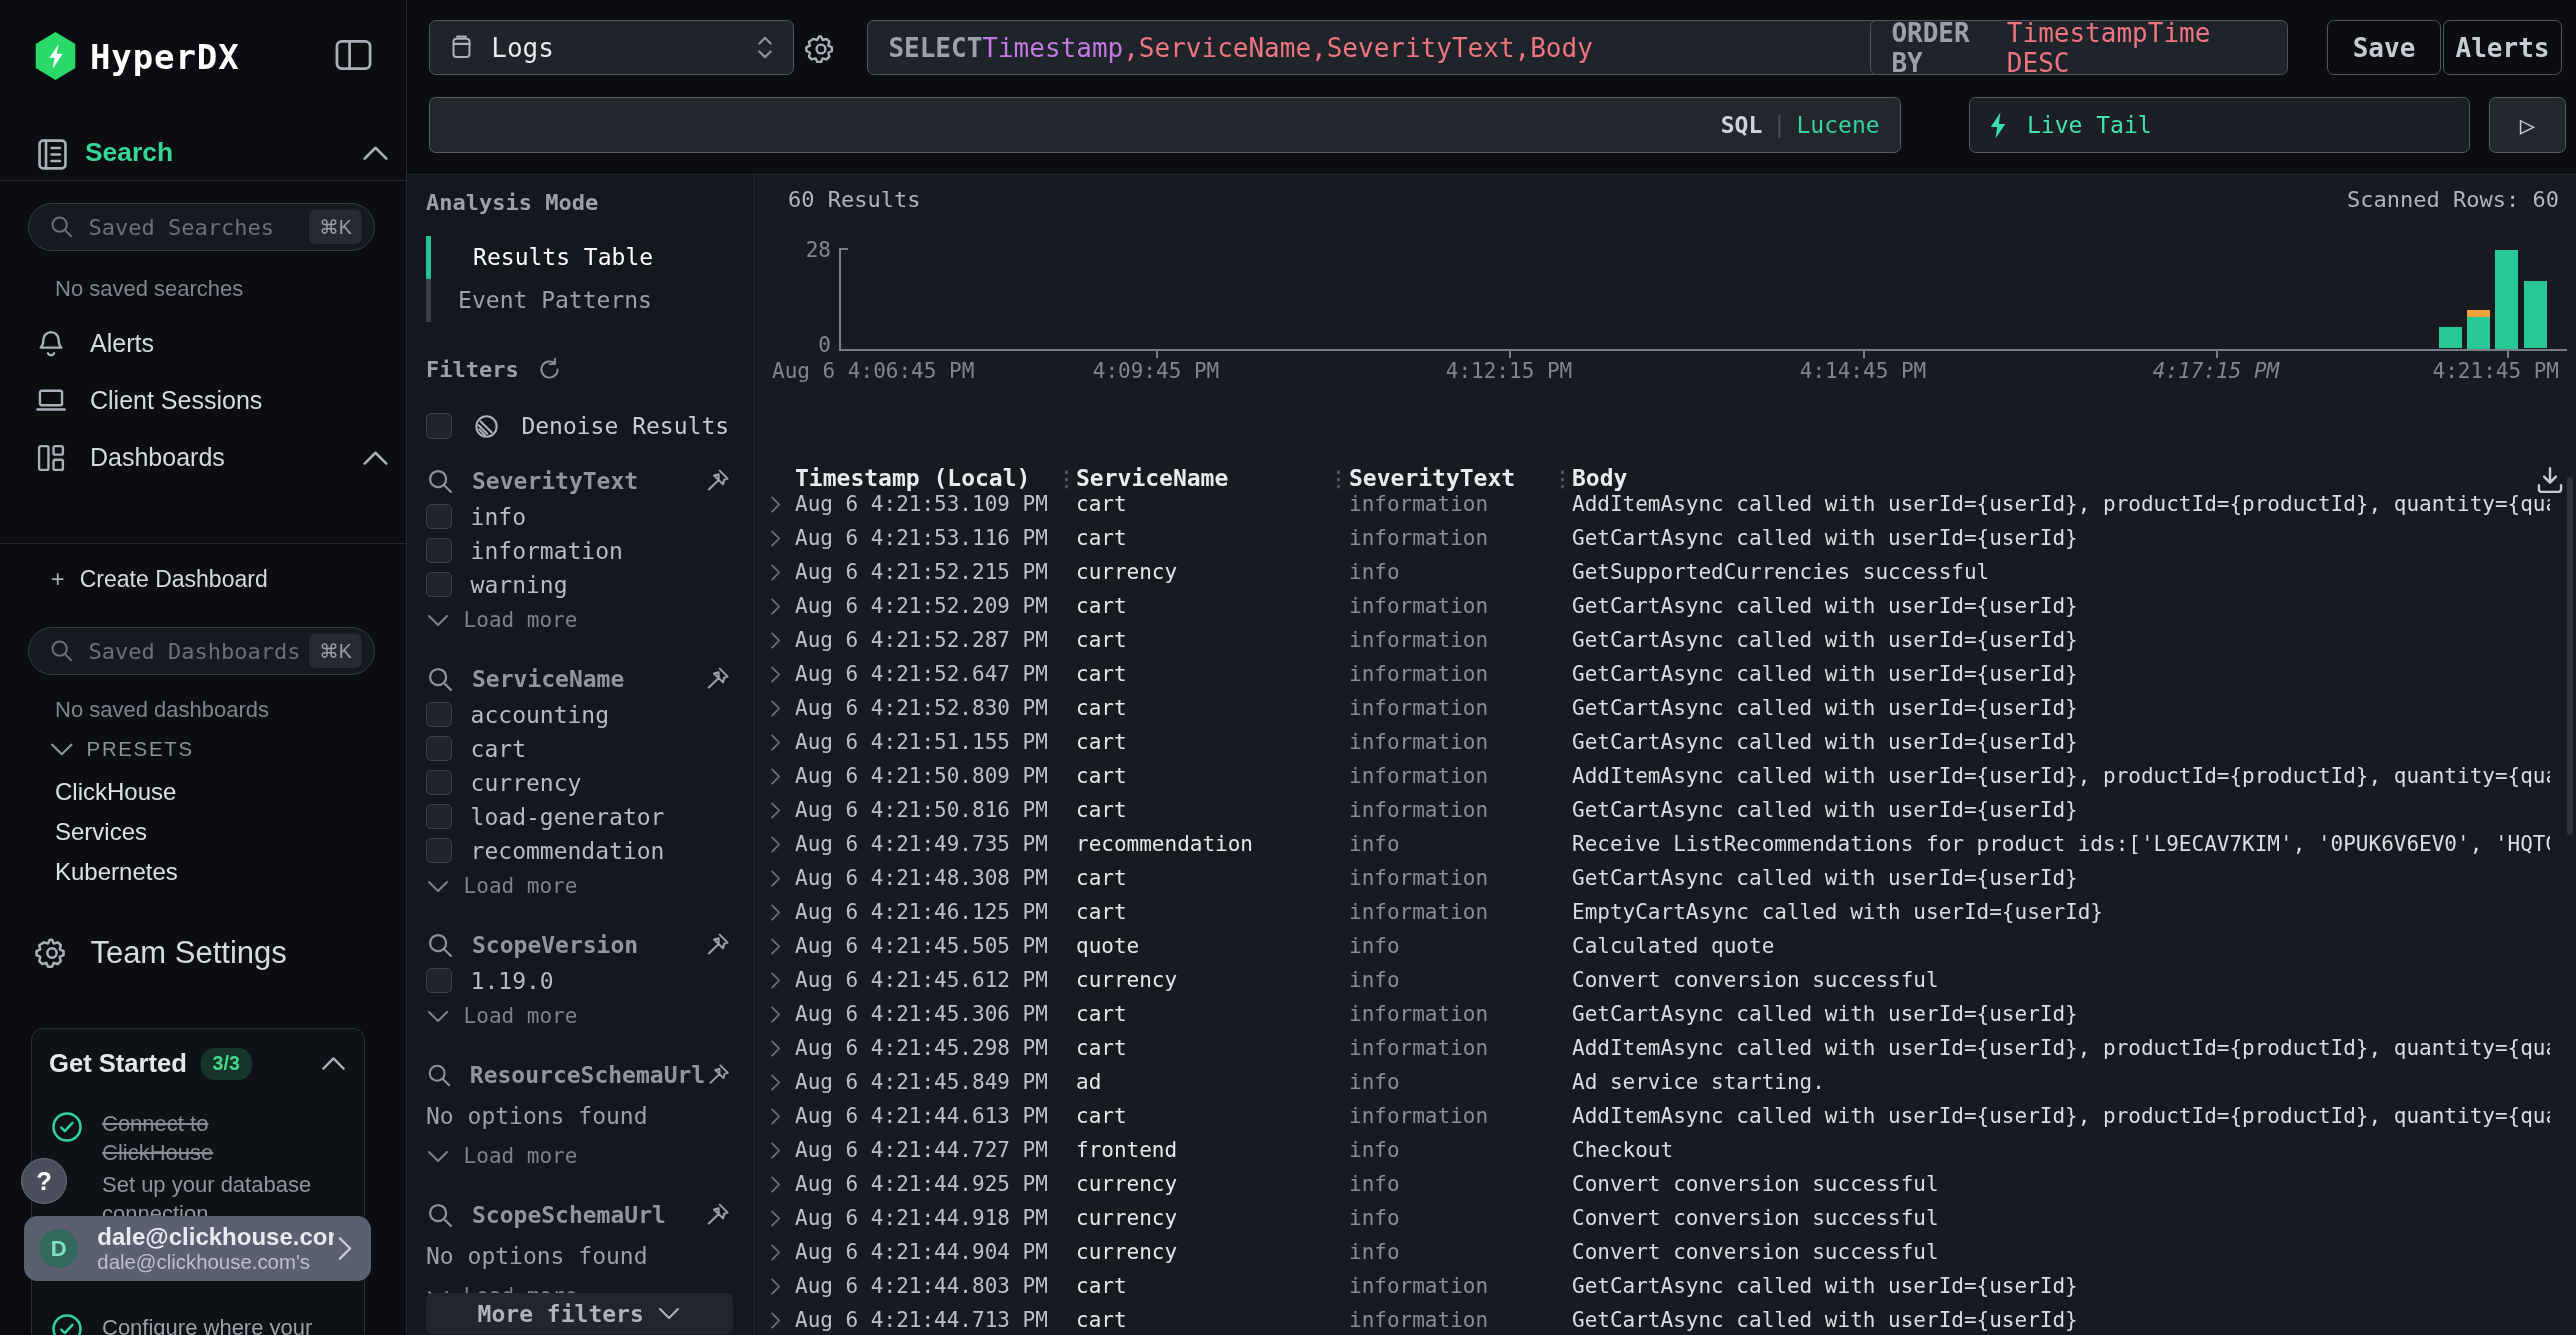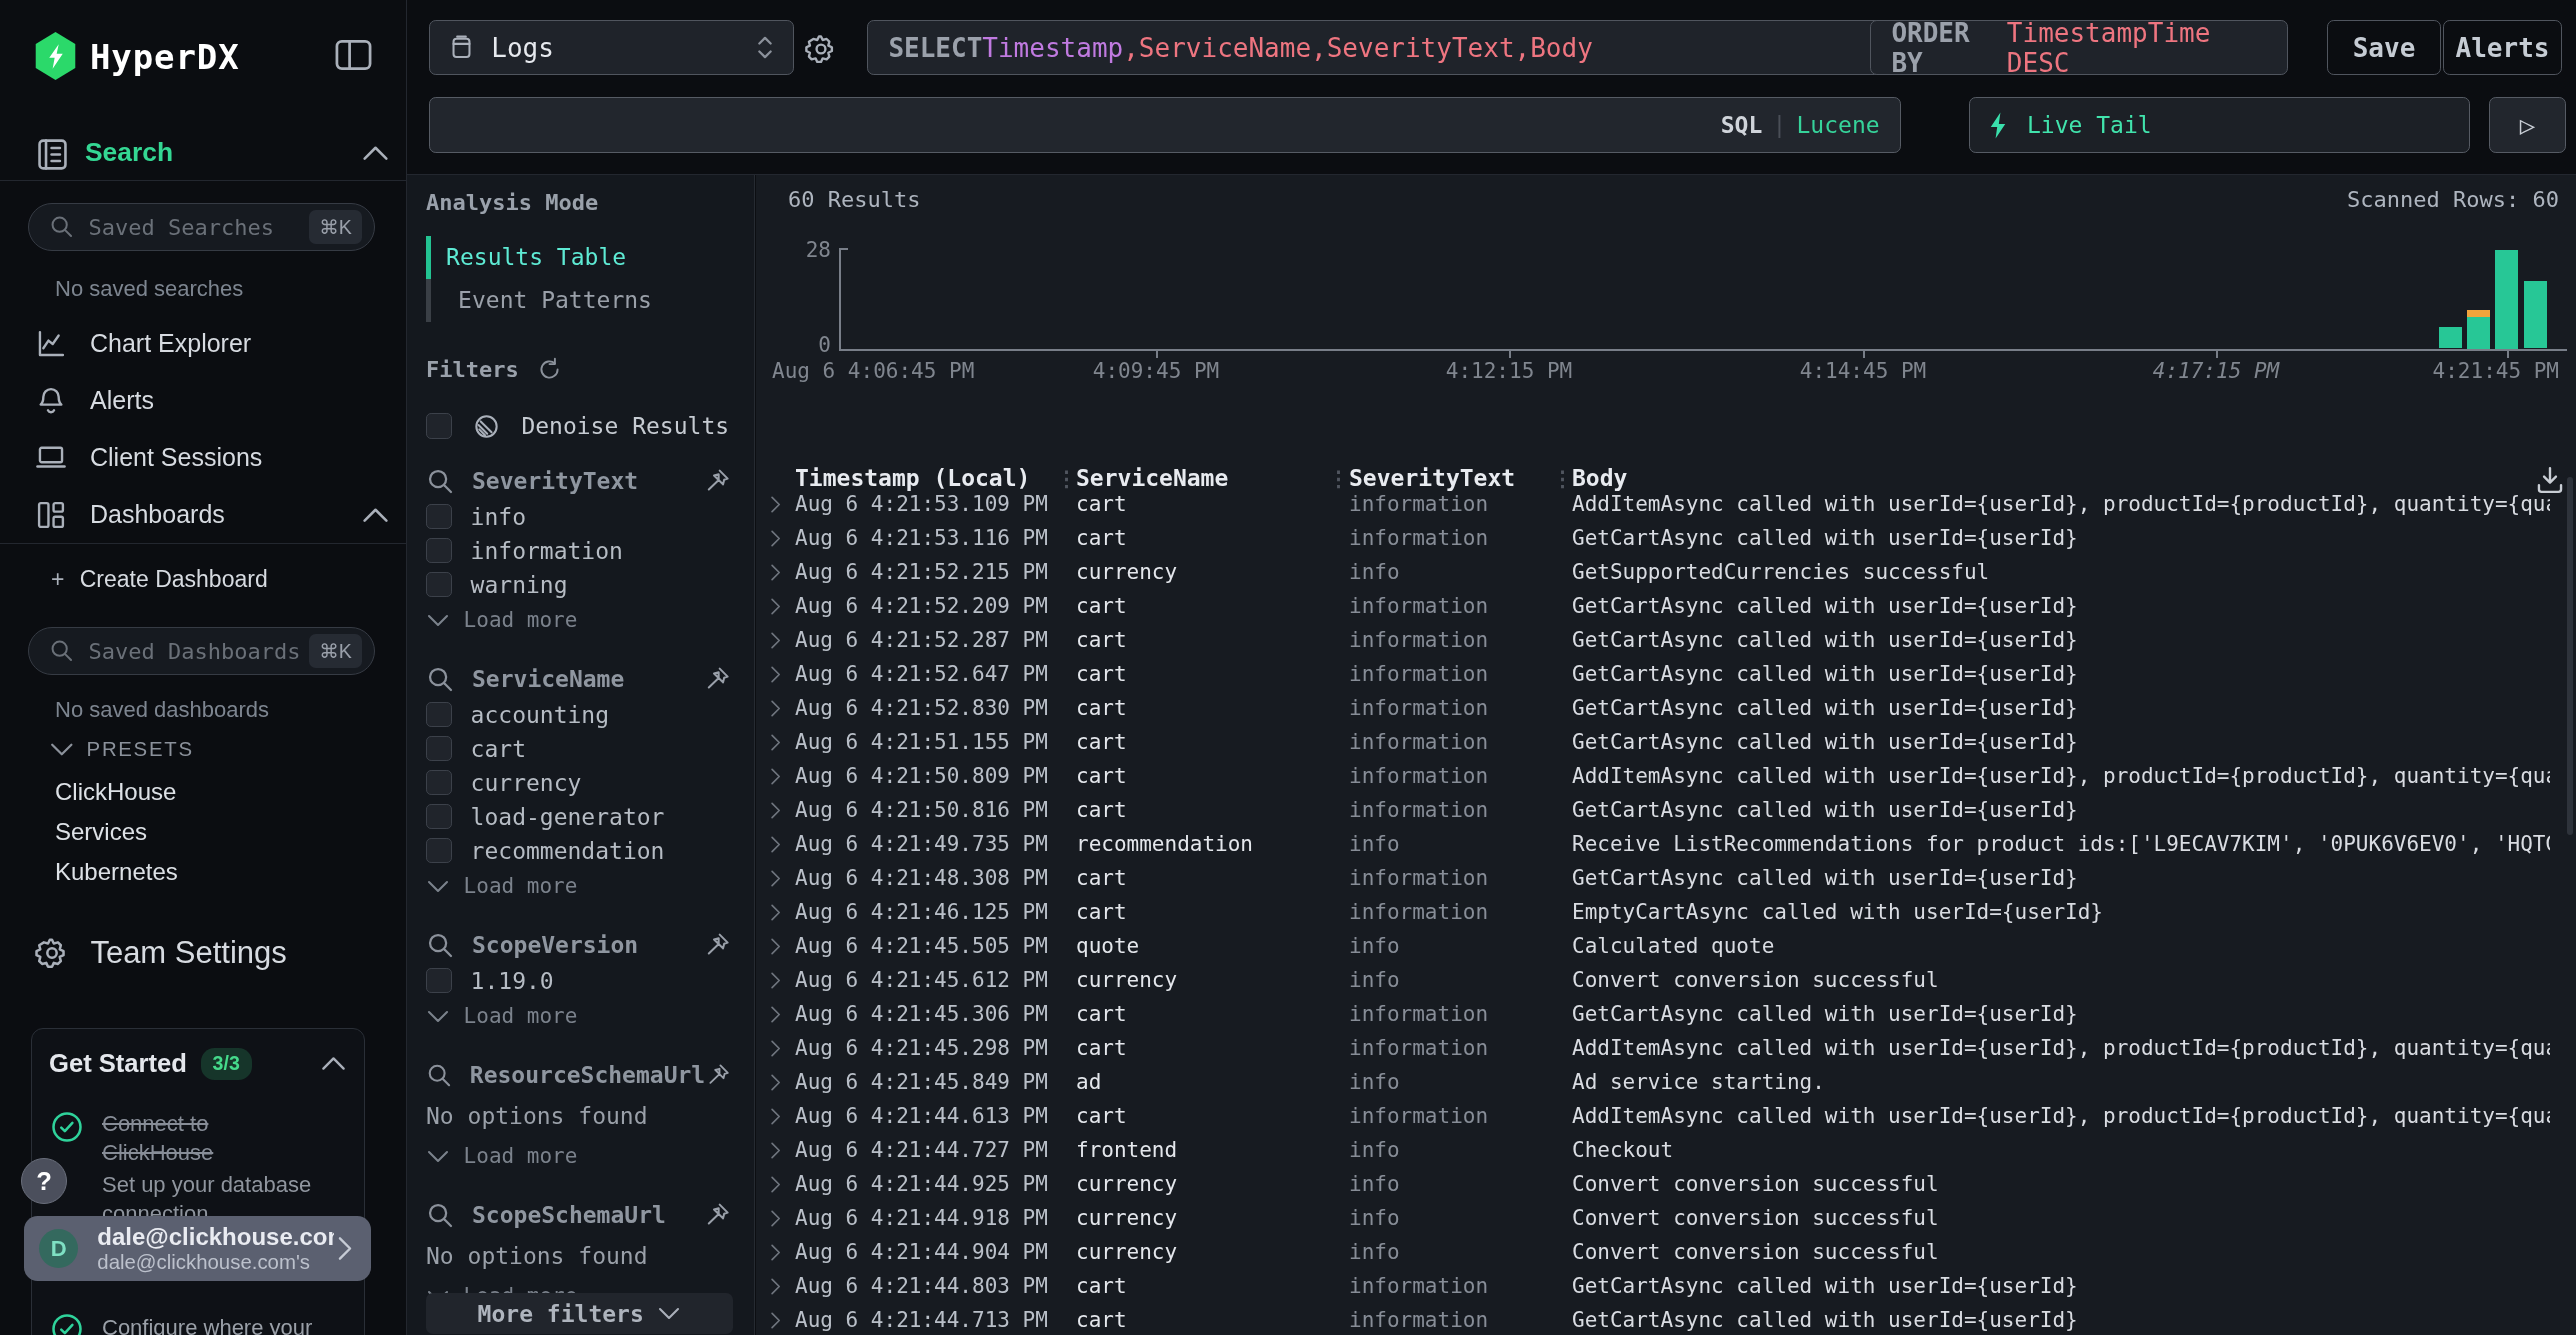--- a/index.html
+++ b/index.html
@@ -119,27 +119,20 @@
           <line class="ico" style="stroke:#6a7078" x1="11.5" y1="11.5" x2="15.5" y2="15.5"></line>
         </svg>
       <span class="ph">Saved Searches</span>
       <span class="kbd">⌘K</span>
     </div>
     <div class="abs muted" style="left:55px;top:276px">No saved searches</div>
 
     <div class="abs" style="left:0;top:315px;width:407px">
       <div class="nav-row">
         <svg width="34" height="34" viewBox="0 0 20 20">
-            <path class="ico" d="M3.5 3v13.5H17"></path>
-            <path class="ico" d="M5.5 12.5l3-4.5 2.5 2 3.5-5"></path>
-          </svg>
-        <span class="nl">Chart Explorer</span>
-      </div>
-      <div class="nav-row">
-        <svg width="34" height="34" viewBox="0 0 20 20">
             <path class="ico" d="M10 3a4.5 4.5 0 0 0-4.5 4.5c0 3.2-1.6 4.6-1.6 4.6h12.2s-1.6-1.4-1.6-4.6A4.5 4.5 0 0 0 10 3z"></path>
             <path class="ico" d="M8.2 15.5a2 2 0 0 0 3.6 0"></path>
           </svg>
         <span class="nl">Alerts</span>
       </div>
       <div class="nav-row">
         <svg width="34" height="34" viewBox="0 0 20 20">
             <rect class="ico" x="3.5" y="4" width="13" height="8.5" rx="1"></rect>
             <line class="ico" x1="2" y1="15" x2="18" y2="15"></line>
           </svg>
@@ -294,21 +287,21 @@
     <div class="row2-box" style="left:2082px;width:77px;justify-content:center;cursor:pointer">
       <span style="color:#c9ced5;font-size:25.6px">▷</span>
     </div>
   </div>
 
   <div id="fpanel" class="abs">
     <div class="sec-title">Analysis Mode</div>
     <div style="margin-top:20.4px">
       <div class="mode-row">
         <div class="mode-bar" style="background:#23c392"></div>
-        <span style="margin-left:15px;color:#5eead4">Results Table</span>
+        <span style="margin-left:42px;color:#ffffff">Results Table</span>
       </div>
       <div class="mode-row">
         <div class="mode-bar" style="background:#3a3f46"></div>
         <span style="margin-left:27px;color:#9aa0a9">Event Patterns</span>
       </div>
     </div>
 
     <div style="display:flex;align-items:center;gap:17px;margin-top:34px">
       <span class="sec-title">Filters</span>
       <svg width="27" height="27" viewBox="0 0 20 20">

